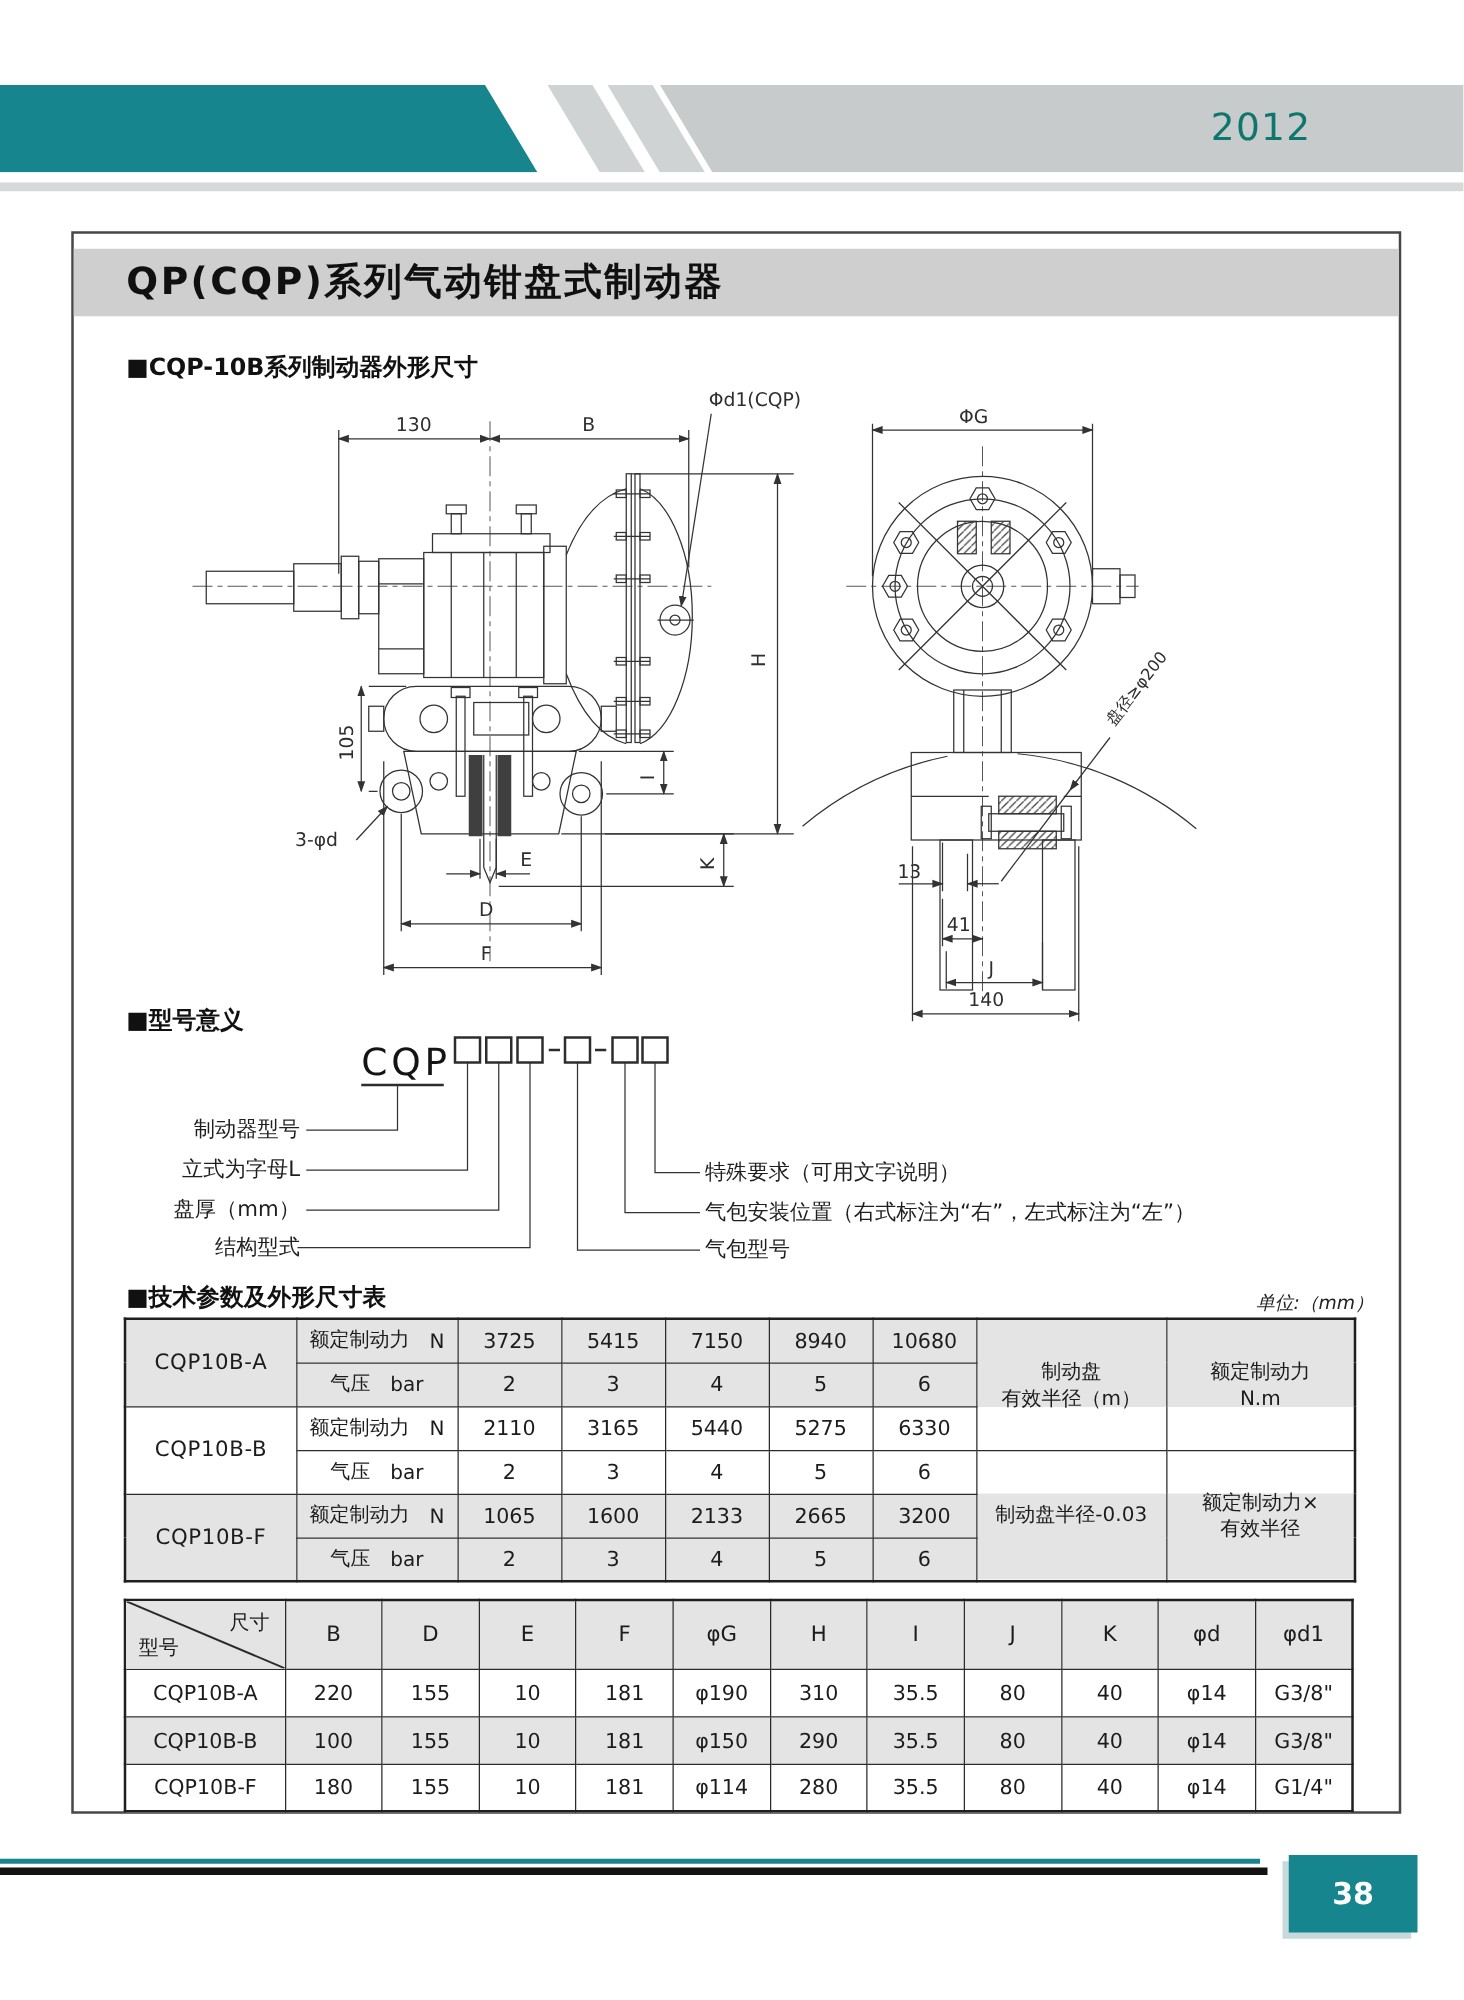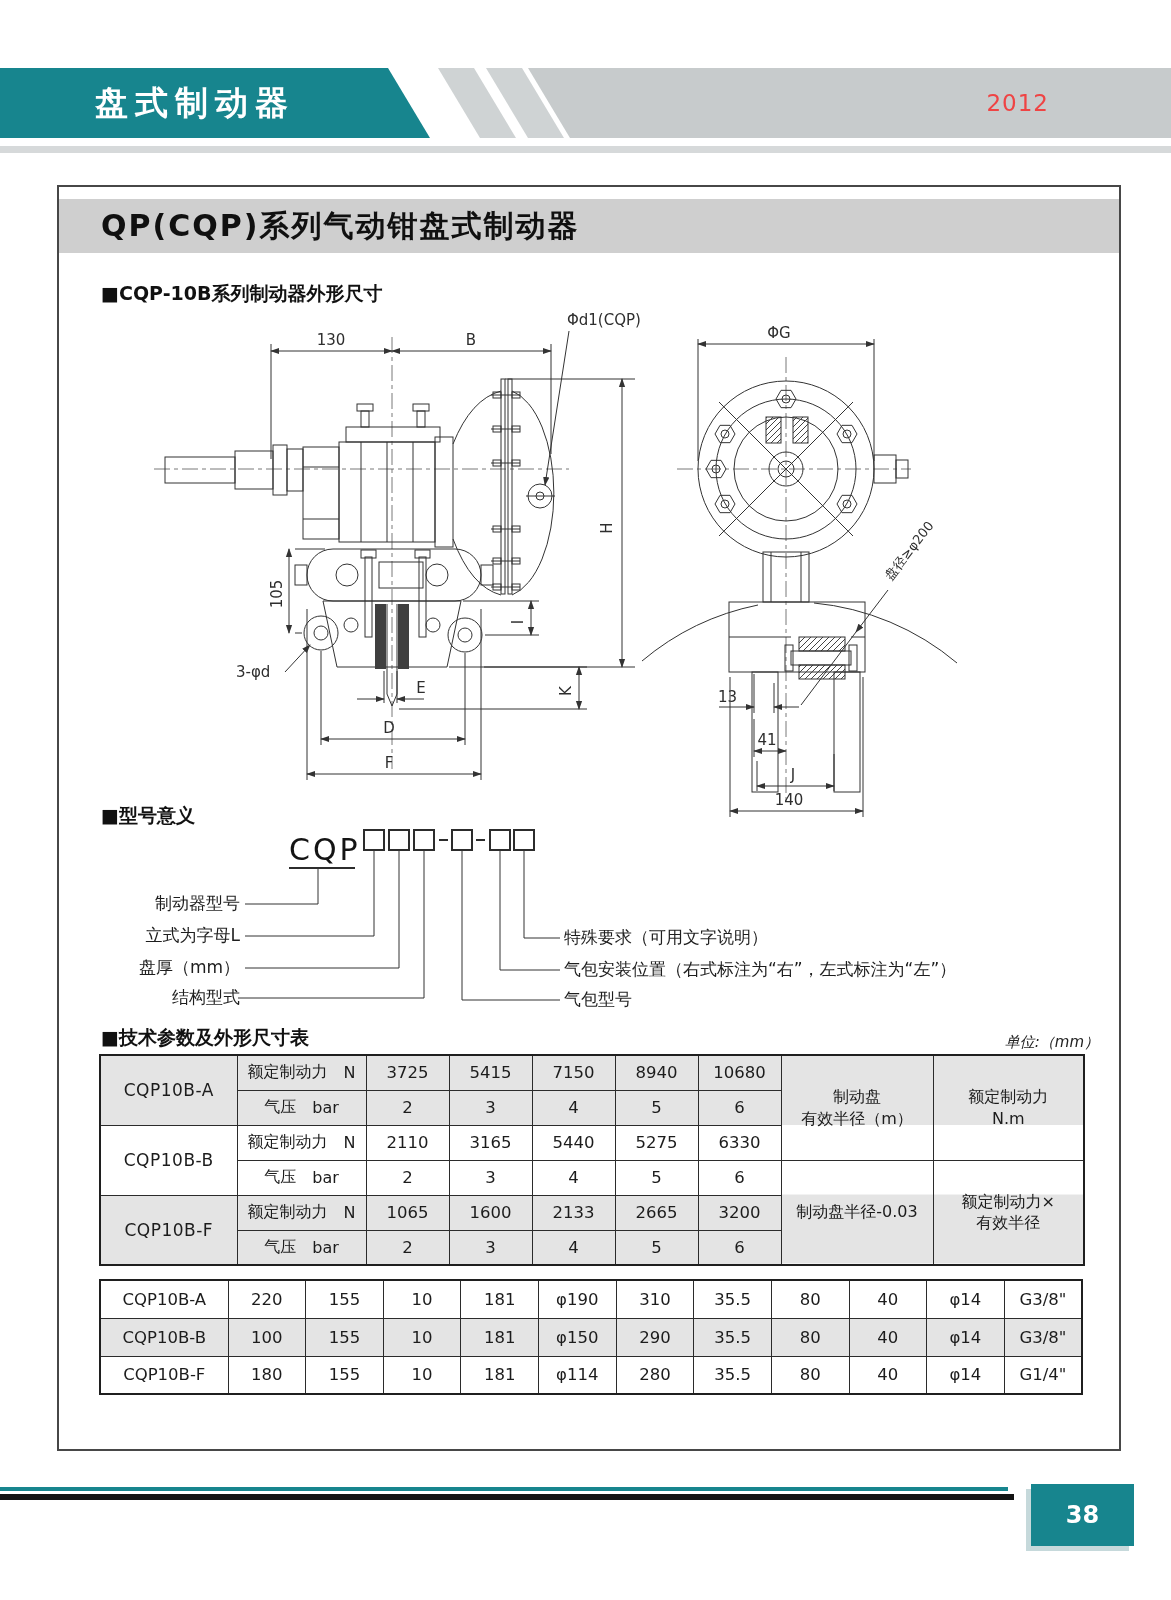--- a/index.html
+++ b/index.html
@@ -10,21 +10,21 @@
   .band{position:absolute;top:68px;left:0;width:1171px;height:70px;}
   .band-gray{position:absolute;top:0;left:528px;width:643px;height:70px;background:#c7cbcc;
              clip-path:polygon(0 0,100% 0,100% 100%,42px 100%);}
   .chev{position:absolute;top:0;width:82px;height:70px;background:#cfd3d4;
         clip-path:polygon(0 0,36px 0,78px 100%,42px 100%);}
   .chev1{left:438px;} .chev2{left:486px;}
   .band-teal{position:absolute;top:0;left:0;width:432px;height:70px;background:#17858e;
              clip-path:polygon(0 0,388px 0,430px 100%,0 100%);}
   .band-title{position:absolute;left:95px;top:0;line-height:70px;font-size:33px;font-weight:bold;
               color:#fff;letter-spacing:7px;}
-  .year{position:absolute;top:0;right:122px;line-height:70px;font-size:23px;color:#ef4444;letter-spacing:1px;}
+  .year{position:absolute;top:0;right:122px;line-height:70px;font-size:30px;color:#0f766e;letter-spacing:1px;}
   .rule{position:absolute;top:146px;left:0;width:1171px;height:7px;background:#d6d9da;}
 
   
   .box{position:absolute;left:57px;top:185px;width:1060px;height:1262px;border:2px solid #474747;background:#fff;}
   .title-band{position:absolute;left:0;top:12px;width:100%;height:54px;background:#cfcfcf;}
   .title-band .tt{margin-left:42px;font-size:30px;font-weight:bold;line-height:54px;letter-spacing:2px;color:#101010;}
   .sec{position:absolute;left:42px;font-size:19px;font-weight:bold;color:#111;}
   .sec1{top:94px;} .sec2{top:616px;} .sec3{top:838px;}
   .unit{position:absolute;right:20px;top:846px;font-size:15px;color:#222;font-style:italic;}
 
@@ -71,21 +71,20 @@
 </head>
 <body>
 
 <div class="page">
 
   <div class="band">
     <div class="band-gray"></div>
     <div class="chev chev1"></div>
     <div class="chev chev2"></div>
     <div class="band-teal"></div>
-    <div class="band-title">盘式制动器</div>
     <div class="year">2012</div>
   </div>
   <div class="rule"></div>
 
   <div class="box">
 
     <div class="title-band">
       <div class="tt">QP(CQP)系列气动钳盘式制动器</div>
     </div>
 
@@ -415,20 +414,40 @@
           <col>
           <col>
           <col>
           <col>
           <col>
           <col>
           <col>
           <col>
       </colgroup>
       <tbody>
+          <tr class="head">
+        <td class="corner">
+          <svg>
+                <line x1="0" y1="0" x2="100%" y2="100%" stroke="#2b2b2b" stroke-width="1.5"></line>
+              </svg>
+          <span class="c-top">尺寸</span>
+          <span class="c-bot">型号</span>
+        </td>
+        <td>B</td>
+        <td>D</td>
+        <td>E</td>
+        <td>F</td>
+        <td>φG</td>
+        <td>H</td>
+        <td>I</td>
+        <td>J</td>
+        <td>K</td>
+        <td>φd</td>
+        <td>φd1</td>
+      </tr>
       <tr class="row">
         <td>CQP10B-A</td>
         <td>220</td>
         <td>155</td>
         <td>10</td>
         <td>181</td>
         <td>φ190</td>
         <td>310</td>
         <td>35.5</td>
         <td>80</td>

